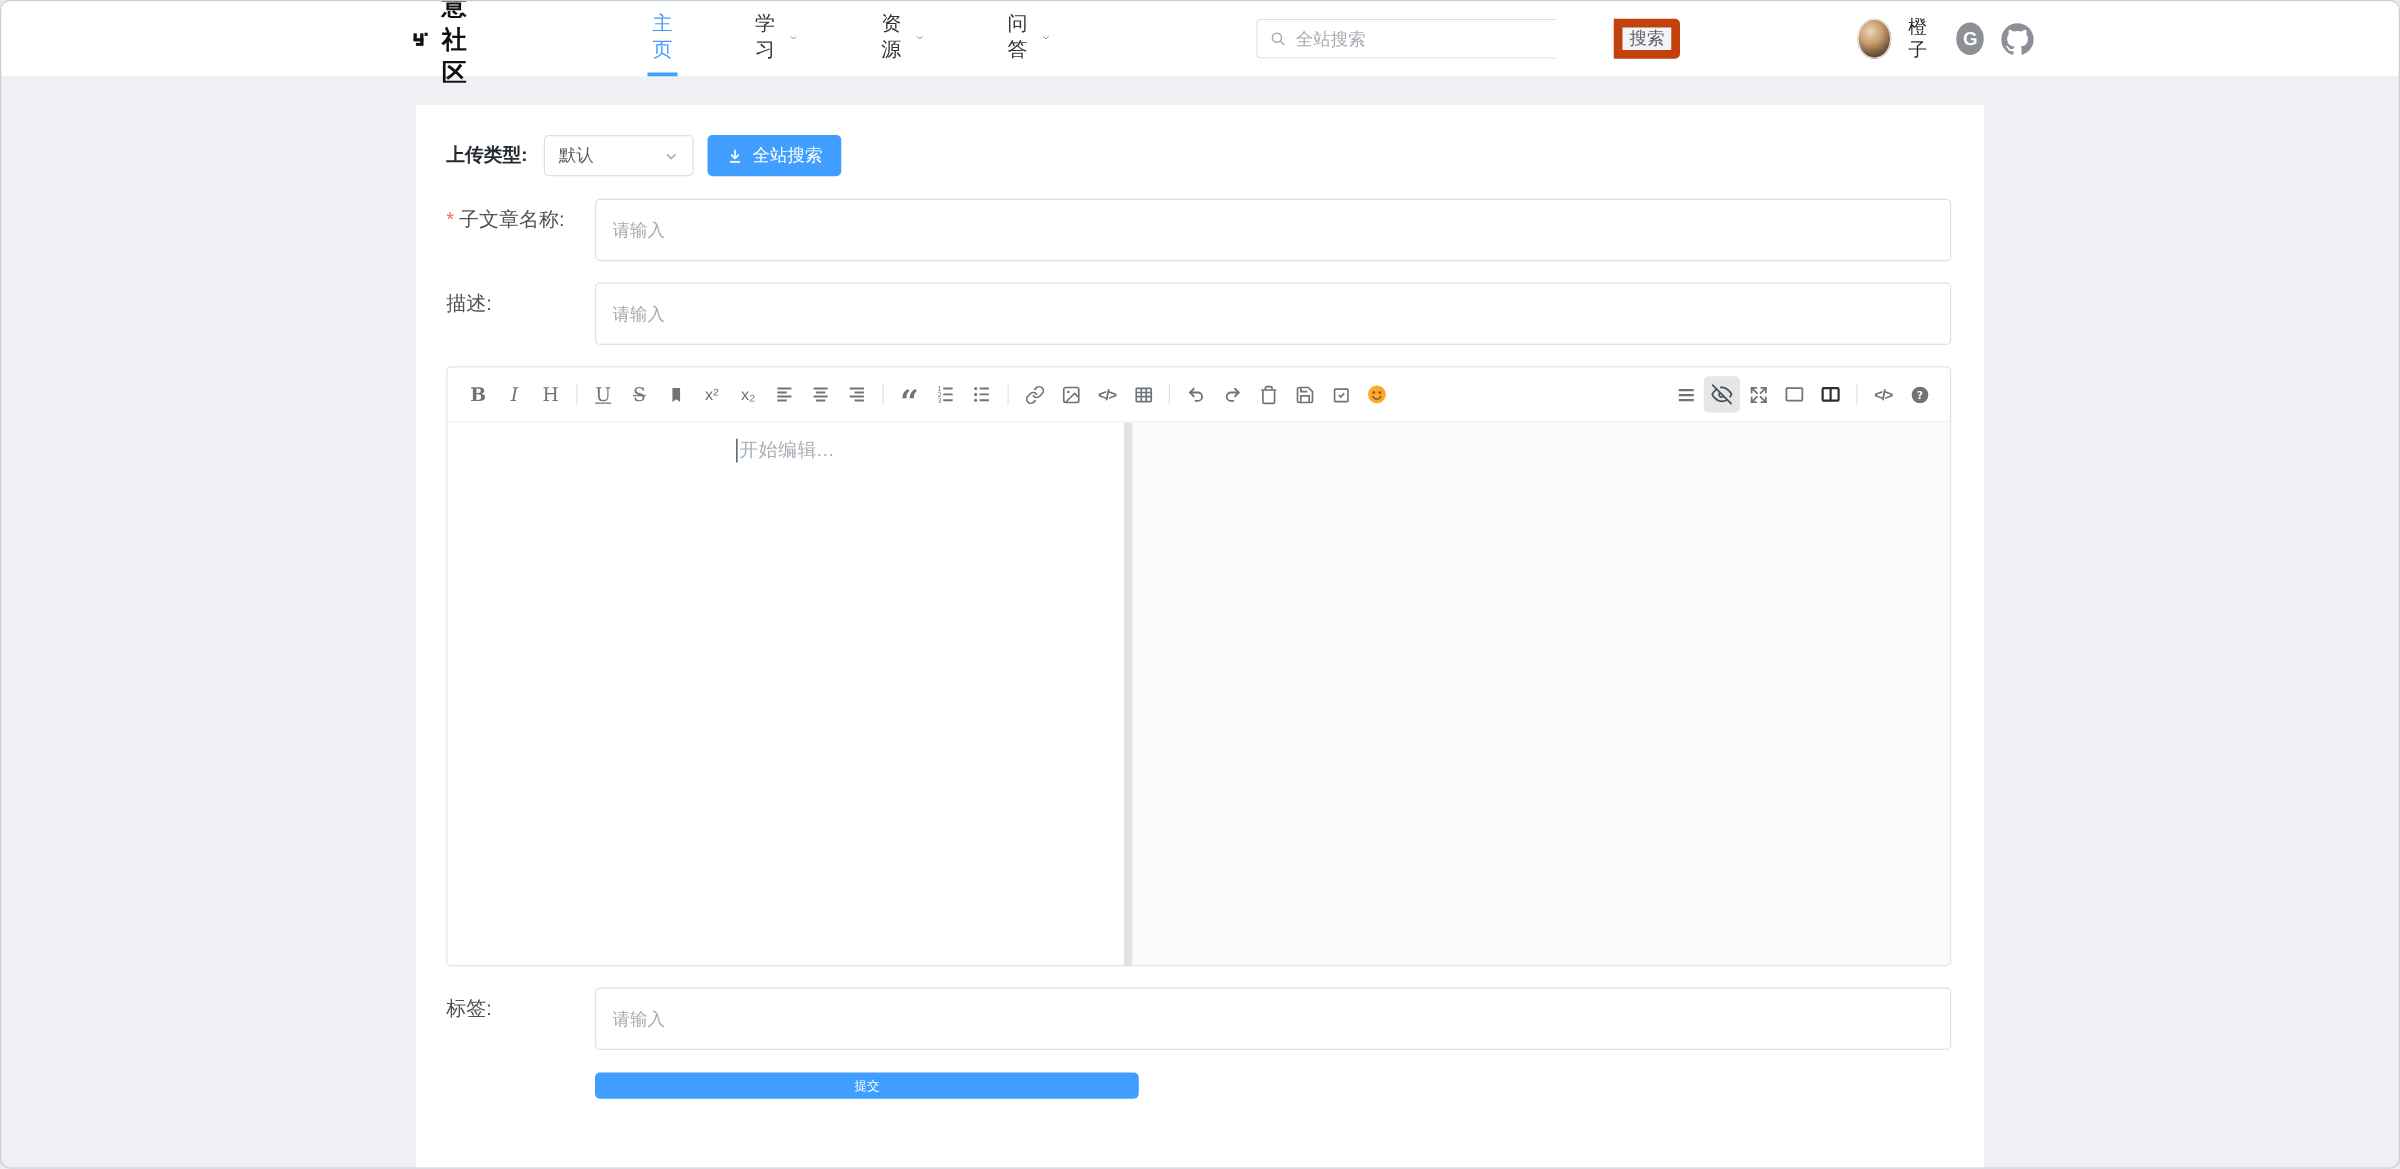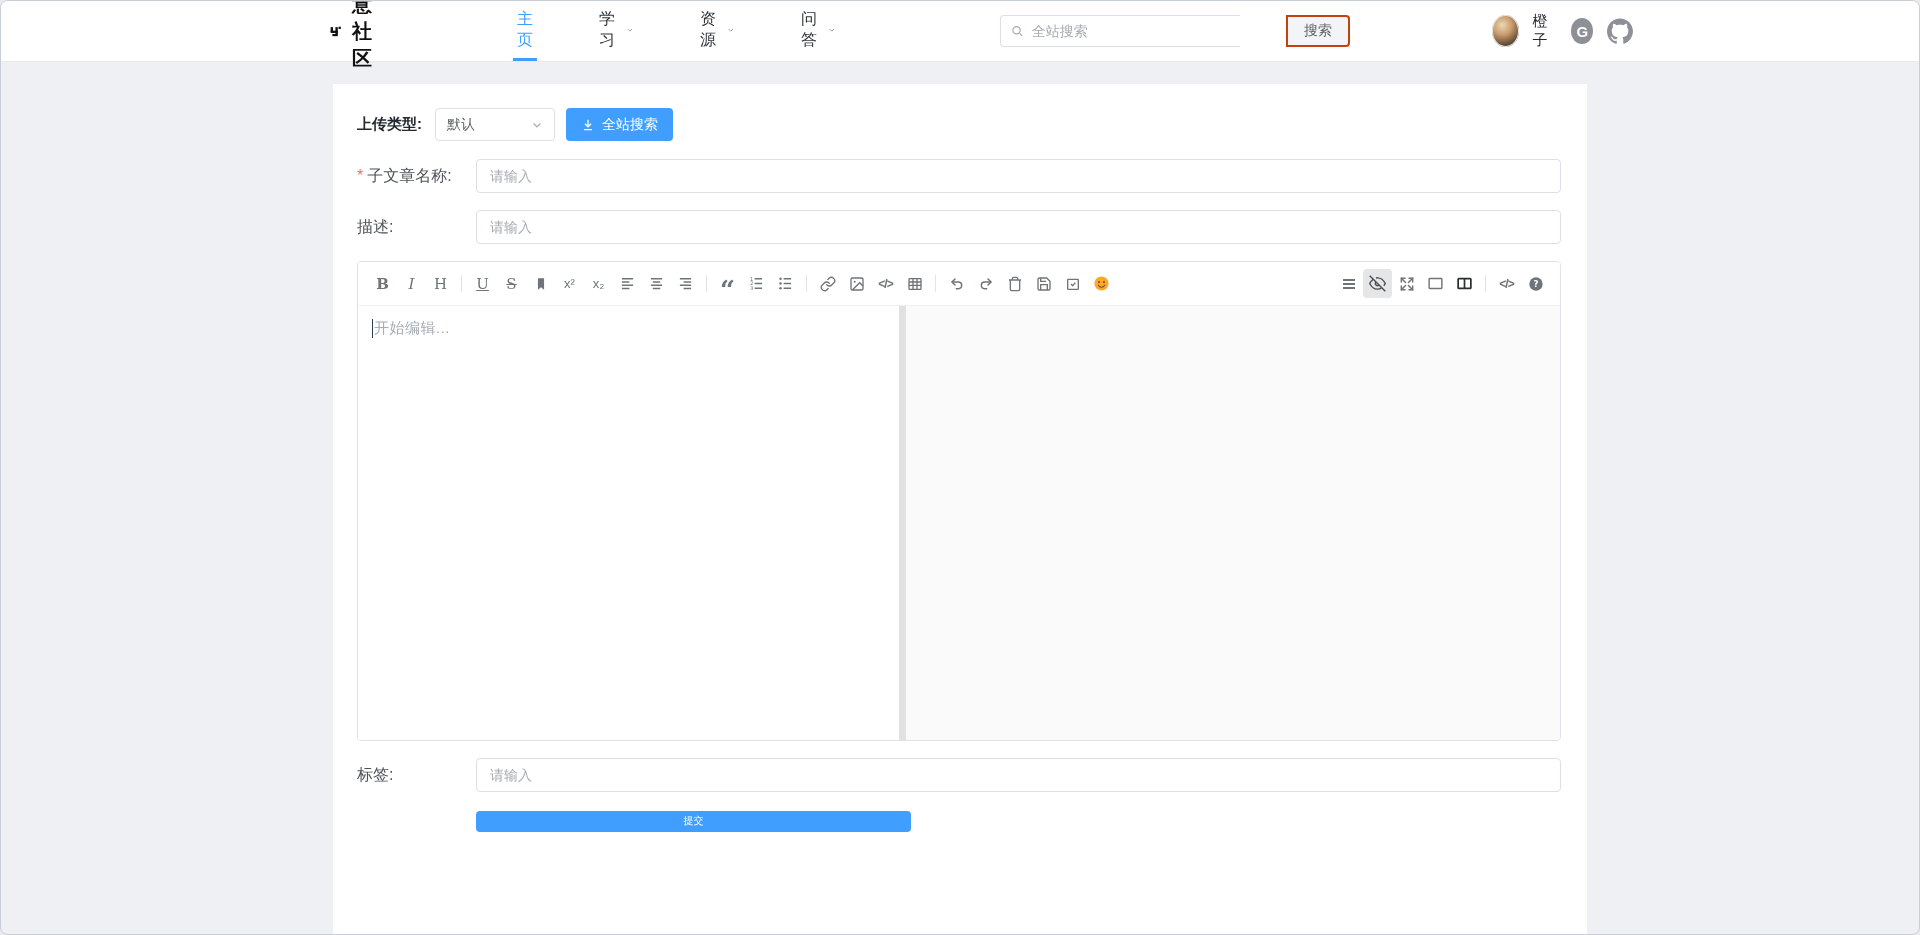--- a/index.html
+++ b/index.html
@@ -14,21 +14,21 @@
   .brand-name { font-size:20px; font-weight:700; color:#111; letter-spacing:1px; }
   .nav-items { display:flex; align-items:stretch; height:100%; margin-left:128px; }
   .nav-item { display:flex; align-items:center; gap:7px; padding:0 4px; margin-right:58px; font-size:16px; color:#2f3338; cursor:pointer; height:100%; border-bottom:3px solid transparent; }
   .nav-item.active { color:#409eff; border-bottom-color:#409eff; }
   .chev { color:#84898f; }
 
   .search-wrap { display:flex; margin-left:102px; }
   .search-box { display:flex; align-items:center; width:240px; height:32px; border:1px solid #dcdfe6; border-right:none; border-radius:4px 0 0 4px; background:#fff; padding:0 10px; gap:8px; }
   .search-box input { border:none; outline:none; width:100%; font-size:14px; color:#333; background:transparent; }
   .search-box input::placeholder { color:#a8abb2; }
-  .search-btn { width:64px; height:32px; border:2px solid #c2410c; border-radius:0 4px 4px 0; background:#f2f4f7; color:#606266; font-size:14px; cursor:pointer;margin-left:46px; }
+  .search-btn { width:53px; height:32px; border:7px solid #c2410c; border-radius:0 4px 4px 0; background:#f2f4f7; color:#606266; font-size:14px; cursor:pointer;margin-left:46px; }
 
   .user-cluster { margin-left:142px; display:flex; align-items:center; gap:14px; }
   .avatar { width:32px; height:32px; border-radius:50%; background:radial-gradient(circle at 38% 32%, #ead8b6 0%, #c99c6d 35%, #6b523a 68%, #332a20 100%); box-shadow:0 0 0 1px #e6e6e6 inset; cursor:pointer; }
   .user-name { font-size:15px; color:#24292f; cursor:pointer; }
   .ext-icon { width:26px; height:26px; border-radius:50%; display:flex; align-items:center; justify-content:center; cursor:pointer; }
   .gitee-circle { background:#8d9197; color:#fff; font-weight:700; font-size:15px; }
 
   
   .main { height:calc(100% - 61px); }
   .card { width:1254px; height:calc(100% - 22px); margin:22px auto 0; background:#fff; padding:24px 26px 0 24px; }
@@ -46,40 +46,40 @@
   .seg-opt:first-child { border-radius:4px 0 0 4px; margin-left:0; }
   .seg-opt:last-child { border-radius:0 4px 4px 0; }
   .seg-opt.selected { background:#409eff; border-color:#409eff; color:#fff; position:relative; }
   .seg-opt.dim { color:#8b9096; }
 
   .upload-cluster { display:flex; align-items:center; }
   .upload-label { font-size:15px; font-weight:700; color:#24292f; margin-right:13px; }
   .select { width:120px; height:33px; border:1px solid #dcdfe6; border-radius:4px; display:flex; align-items:center; justify-content:space-between; padding:0 11px; font-size:14px; color:#606266; background:#fff; cursor:pointer; margin-right:11px; }
   .btn-primary { height:33px; border:none; border-radius:4px; background:#409eff; color:#fff; font-size:14px; display:flex; align-items:center; justify-content:center; gap:7px; cursor:pointer; padding:0 15px; }
 
-  .text-input { width:100%; height:34px; border:1px solid #dcdfe6; border-radius:4px; padding:0 13px; font-size:14px; color:#333; outline:none; }
+  .text-input { width:100%; height:50px; border:1px solid #dcdfe6; border-radius:4px; padding:0 13px; font-size:14px; color:#333; outline:none; }
   .text-input::placeholder { color:#a8abb2; }
 
   
   .editor { border:1px solid #dfe2e6; border-radius:4px; height:480px; display:flex; flex-direction:column; overflow:hidden; }
   .ed-toolbar { height:44px; flex:0 0 44px; display:flex; align-items:center; padding:0 10px; border-bottom:1px solid #f0f0f0; background:#fff; }
   .tb { width:29px; height:29px; border:none; background:transparent; color:#6f7478; display:flex; align-items:center; justify-content:center; cursor:pointer; border-radius:4px; flex:0 0 auto; }
   .tb .serif { font-family:"DejaVu Serif", "Liberation Serif", serif; font-size:15px; }
   .tb .serif.b { font-weight:700; }
   .tb .serif.i { font-style:italic; }
   .tb .serif.u { text-decoration:underline; }
   .tb .serif.s { text-decoration:line-through; }
   .tb .quote-g { font-family:"DejaVu Serif", serif; font-size:26px; font-weight:700; line-height:10px; padding-top:12px; }
   .tb .code-g { font-size:12px; font-weight:700; letter-spacing:-1px; }
   .tb-sep { width:1px; height:17px; background:#e3e3e3; margin:0 6px; flex:0 0 1px; }
   .tb.active-bg { background:#e5e6e7; }
   .tb.strong { color:#2c2e30; }
   .ed-right { margin-left:auto; display:flex; align-items:center; }
 
-  .ed-body { flex:1; display:flex; min-height:0; }
+  .ed-body { flex:1; display:flex; min-height:0;text-align:center; }
   .ed-write { width:541px; flex:0 0 541px; background:#fff; padding:13px 14px; position:relative; cursor:text; }
   .caret { display:inline-block; width:1px; height:19px; background:#2c3e50; vertical-align:middle; margin-right:1px; }
   .ed-ph { display:inline; font-size:15px; color:#a6adb4; letter-spacing:0.5px; }
   .ed-divider { width:7px; flex:0 0 7px; background:#e1e1e1; cursor:col-resize; }
   .ed-preview { flex:1; background:#fafafa; }
 
   .submit-btn { width:435px; height:21px; border:none; border-radius:4px; background:#409eff; color:#fff; font-size:10px; cursor:pointer; }
 
   svg { display:block; }
 </style>

